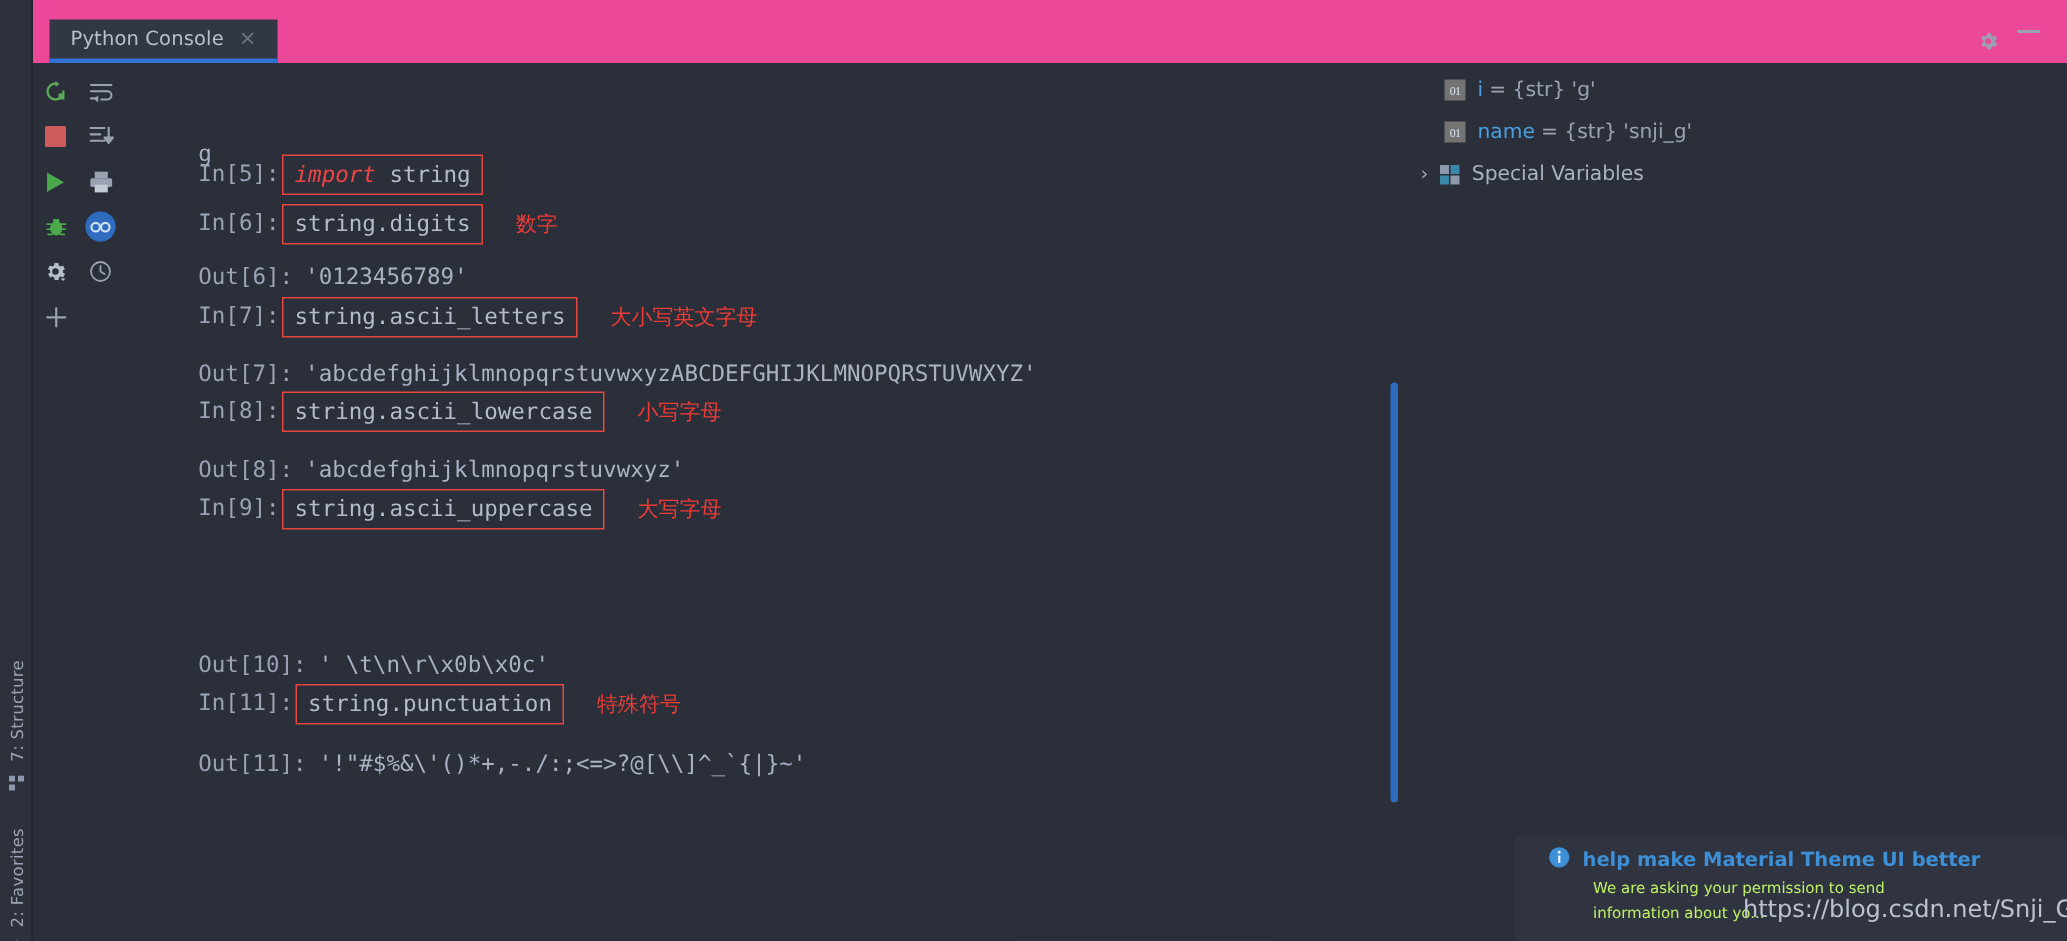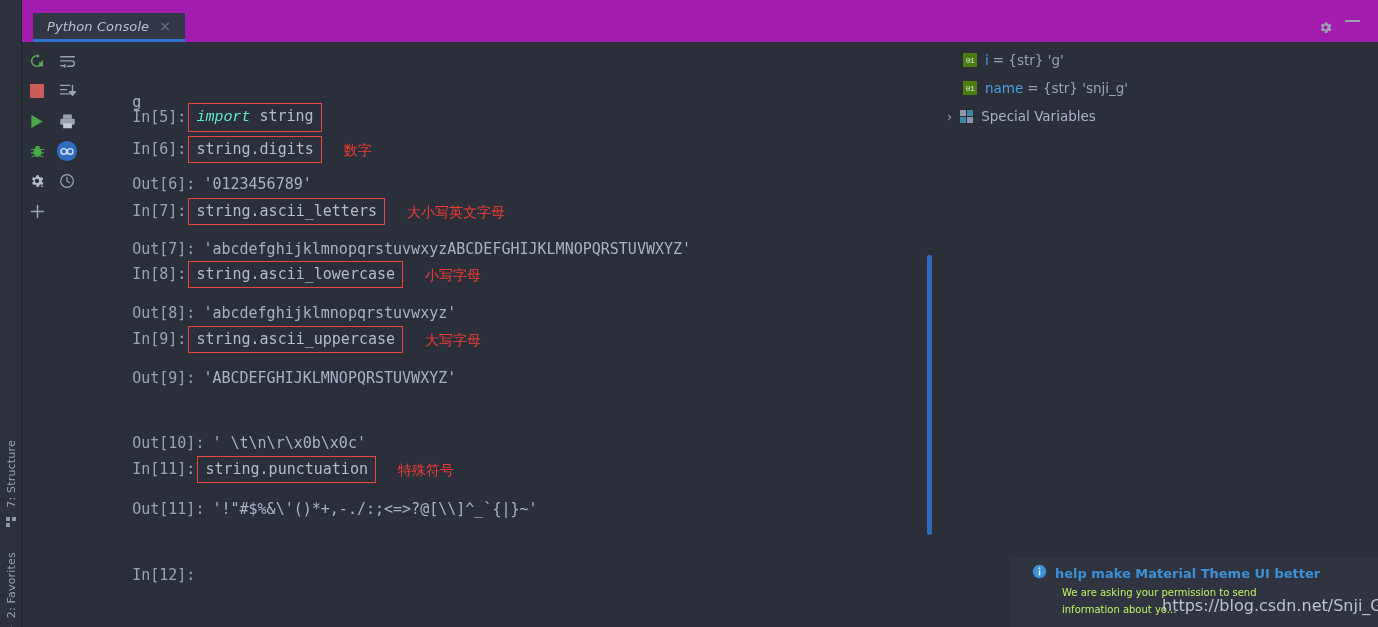--- a/index.html
+++ b/index.html
@@ -33,22 +33,21 @@
     letter-spacing: .2px;
     white-space: nowrap;
     font-family: "DejaVu Sans", sans-serif;
   }
   .rail-icon { margin: 5px 0; display:block; }
 
   
   .tabbar {
     position: absolute; left: 22px; top: 0;
     width: 1356px; height: 42px;
-    background: #a21caf;
-    font-style: italic;
+    background: #ec4899;
   }
   .tab {
     position: absolute; left: 11px; top: 13px;
     height: 29px;
     padding: 0 14px 0 14px;
     display: flex; align-items: center;
     background: #323745;
     border-bottom: 3px solid #2f72d1;
   }
   .tab-label {
@@ -80,21 +79,21 @@
   .console {
     position: absolute; left: 78px; top: 42px;
     width: 860px; height: 585px;
     font-family: "DejaVu Sans Mono", monospace;
     font-size: 15px;
     color: #a9b2c3;
   }
   .line { position: absolute; left: 0; white-space: pre; line-height: 20px; }
   .prompt { color: #9aa3b4; }
   .outval { color: #a9b2c3; }
-  .kw { color: #5eead4; font-style: italic; font-family: Liberation Mono, monospace; }
+  .kw { color: #ef4444; font-style: italic; }
   .code { color: #b4bccb; }
 
   .boxed {
     border: 1px solid #e8473f;
     padding: 3px 7px 4px 7px;
     display: inline-block;
     line-height: 18px;
     vertical-align: middle;
     margin-left: 2px;
   }
@@ -121,24 +120,24 @@
     font-family: "DejaVu Sans", sans-serif;
   }
   .varrow {
     position: absolute; left: 0;
     display: flex; align-items: center;
     height: 20px;
     font-size: 13.5px;
   }
   .varbadge {
     width: 14px; height: 14px;
-    background: #4d7c0f;
+    background: #737373;
     color: #d7e6ef;
     font-size: 8px;
-    font-family: Liberation Mono, monospace;
+    font-family: Liberation Serif, serif;
     display: flex; align-items: center; justify-content: center;
     margin-right: 8px;
     letter-spacing: -0.5px;
   }
   .varname { color: #4a9fe0; }
   .vartxt  { color: #9aa2b1; margin-left: 4px; }
   .chev {
     color: #9aa2b1; font-size: 13px; margin-right: 8px; line-height: 1;
   }
   .sv-icon {
@@ -342,40 +341,34 @@
     </div>
 
     <div class="line" style="top:241px;">
       <span class="prompt">Out[8]:</span><span class="outval" style="margin-left:8px">'abcdefghijklmnopqrstuvwxyz'</span>
     </div>
 
     <div class="line" style="top:264px;">
       <span class="prompt">In[9]:</span><span class="boxed code">string.ascii_uppercase</span><span class="annot">大写字母</span>
     </div>
 
-    <div class="line" style="top:306px;">
-      <span class="prompt">Out[9]:</span><span class="outval" style="margin-left:8px">'ABCDEFGHIJKLMNOPQRSTUVWXYZ'</span>
-    </div>
 
 
     <div class="line" style="top:371px;">
       <span class="prompt">Out[10]:</span><span class="outval" style="margin-left:8px">' \t\n\r\x0b\x0c'</span>
     </div>
 
     <div class="line" style="top:394px;">
       <span class="prompt">In[11]:</span><span class="boxed code">string.punctuation</span><span class="annot">特殊符号</span>
     </div>
 
     <div class="line" style="top:437px;">
       <span class="prompt">Out[11]:</span><span class="outval" style="margin-left:8px">'!"#$%&amp;\'()*+,-./:;&lt;=&gt;?@[\\]^_`{|}~'</span>
     </div>
 
-    <div class="line" style="top:503px;">
-      <span class="prompt">In[12]:</span>
-    </div>
   </div>
 
   <div class="scrollbar"></div>
 
   <div class="varpanel">
 
     <div class="varrow" style="top:8px; left:18px;">
       <span class="varbadge">01</span>
       <span class="varname">i</span>
       <span class="vartxt">= {str} 'g'</span>

